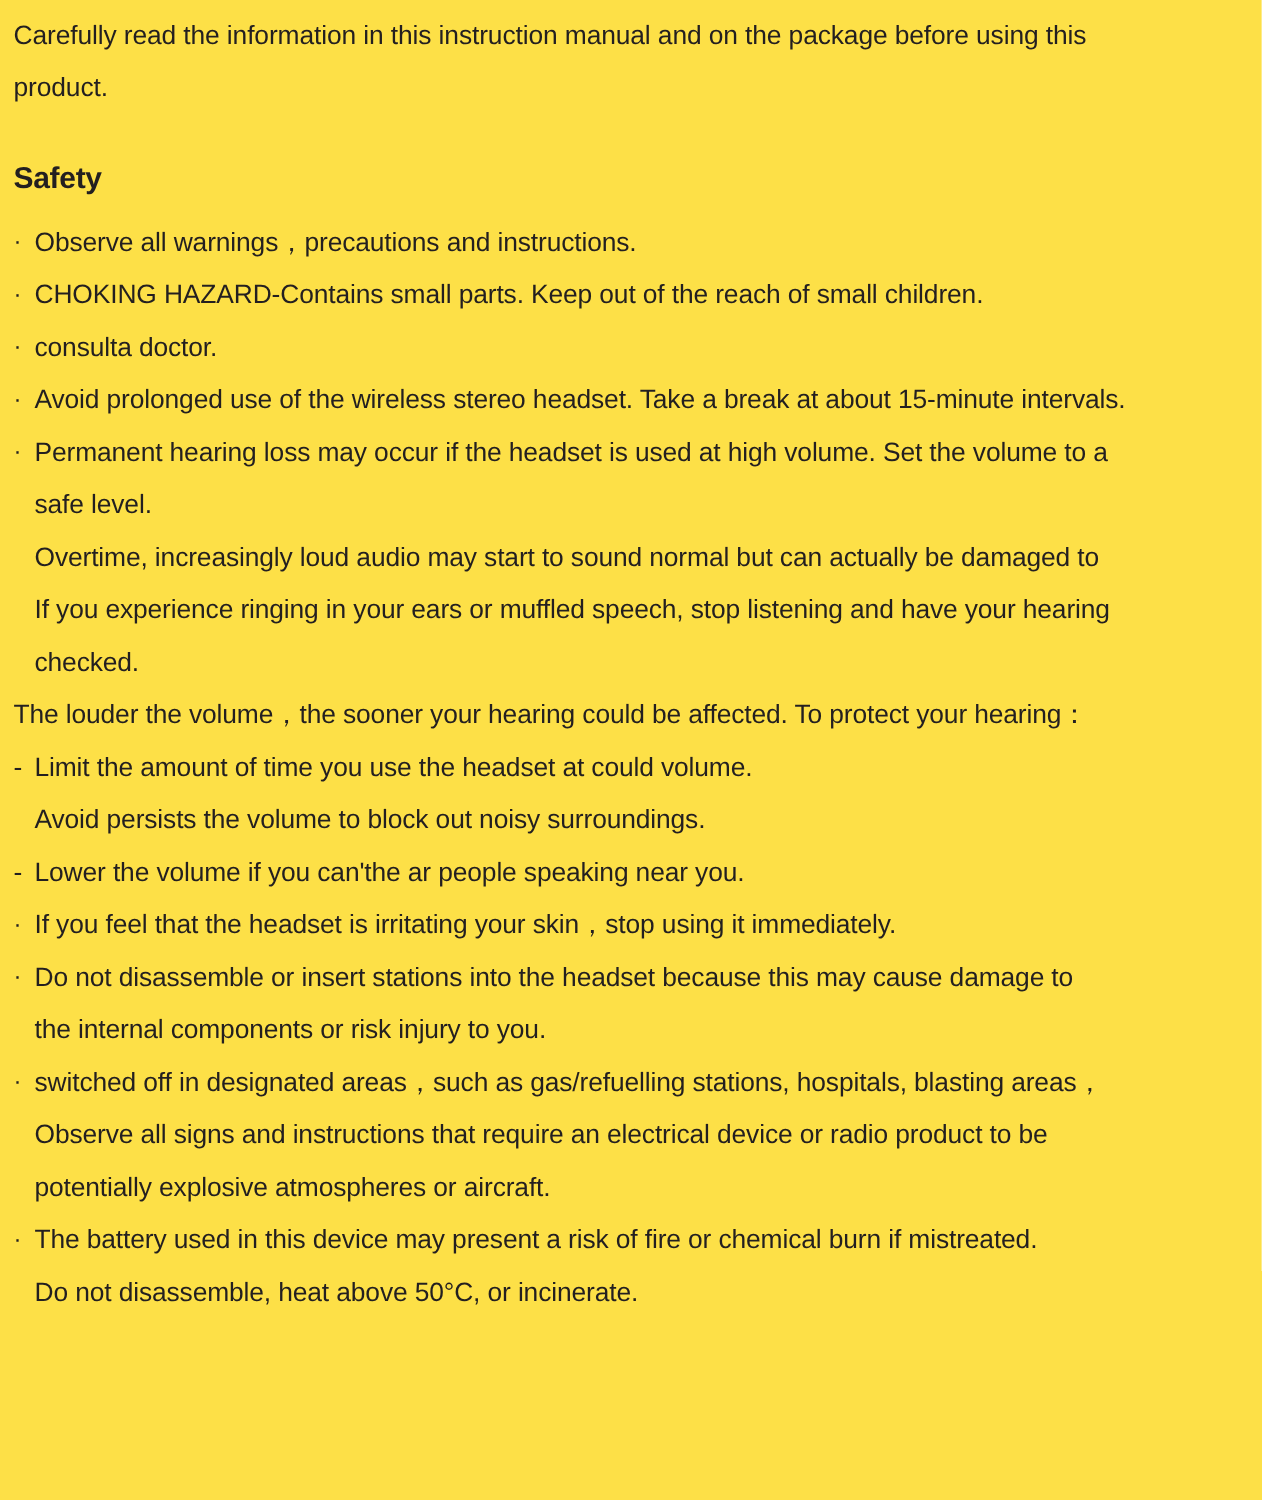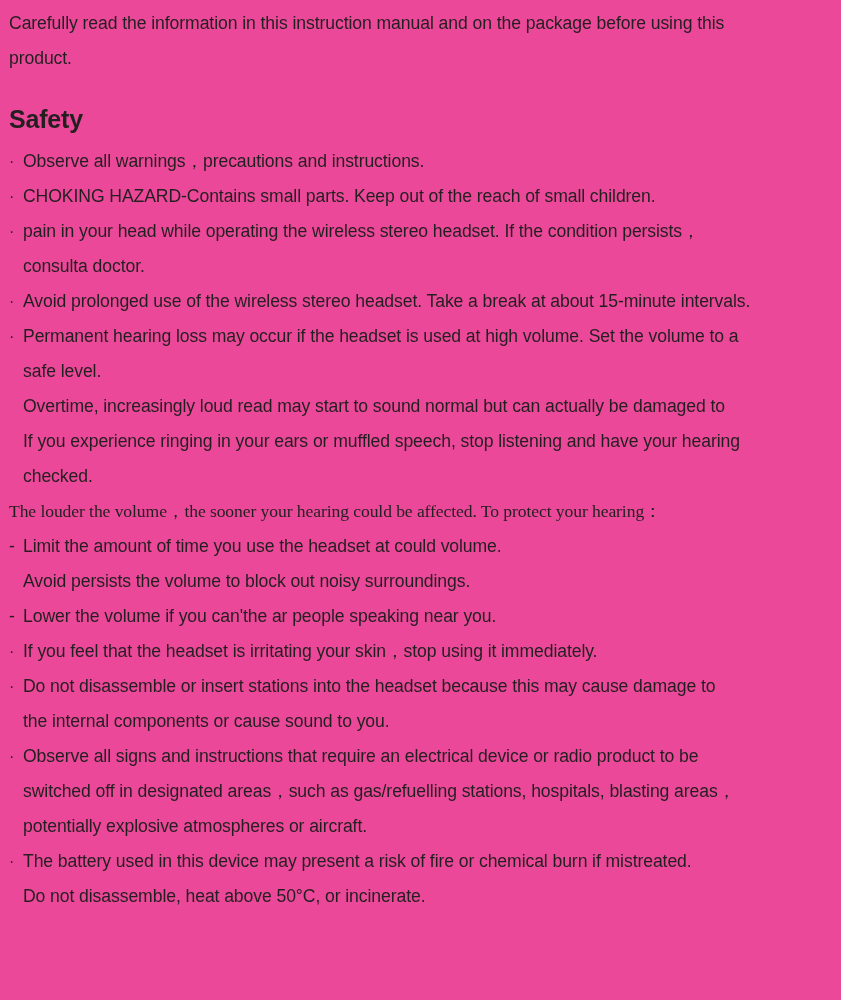--- a/index.html
+++ b/index.html
@@ -16,35 +16,35 @@
     color: #231f20;
     -webkit-font-smoothing: antialiased;
   }
 
   .page {
     position: relative;
     width: 841px;
     height: 1000px;
     box-sizing: border-box;
     padding: 0 8px 0 9px;
-    background: #ec4899;
+    background: #fde047;
   }
 
   
   .intro {
     font-size: 17.6px;
     line-height: 35px;
     letter-spacing: -0.08px;
     margin: 0;
     padding-top: 6px;
     max-width: 826px;
   }
 
   .section-title {
-    font-size: 25px;
+    font-size: 20px;
     font-weight: bold;
     line-height: 30px;
     letter-spacing: -0.2px;
     margin: 0;
     padding-top: 28px;
     padding-bottom: 10px;
   }
 
   .list {
     list-style: none;
@@ -78,21 +78,20 @@
   }
 
   .item.marker-dash > .marker {
     font-size: 17.6px;
     left: 0px;
   }
 
   
   .item.flush {
     padding-left: 0;
-    font-family: Liberation Serif, serif;
   }
 
   
   .line {
     display: block;
     white-space: nowrap;
   }
 
   .item .cont {
     display: block;
@@ -118,34 +117,33 @@
       <span class="cont">Observe all warnings，precautions and instructions.</span>
     </li>
 
     <li class="item marker-dot">
       <span class="marker">·</span>
       <span class="cont">CHOKING HAZARD-Contains small parts. Keep out of the reach of small children.</span>
     </li>
 
     <li class="item marker-dot">
       <span class="marker">·</span>
-      <span class="cont">pain in your head while operating the wireless stereo headset. If the condition persists，</span>
       <span class="cont">consulta doctor.</span>
     </li>
 
     <li class="item marker-dot">
       <span class="marker">·</span>
       <span class="cont">Avoid prolonged use of the wireless stereo headset. Take a break at about 15-minute intervals.</span>
     </li>
 
     <li class="item marker-dot">
       <span class="marker">·</span>
       <span class="cont">Permanent hearing loss may occur if the headset is used at high volume. Set the volume to a</span>
       <span class="cont">safe level.</span>
-      <span class="cont">Overtime, increasingly loud read may start to sound normal but can actually be damaged to</span>
+      <span class="cont">Overtime, increasingly loud audio may start to sound normal but can actually be damaged to</span>
       <span class="cont">If you experience ringing in your ears or muffled speech, stop listening and have your hearing</span>
       <span class="cont">checked.</span>
     </li>
 
     <li class="item flush">
       <span class="cont">The louder the volume，the sooner your hearing could be affected. To protect your hearing：</span>
     </li>
 
     <li class="item marker-dash">
       <span class="marker">-</span>
@@ -159,27 +157,27 @@
     </li>
 
     <li class="item marker-dot">
       <span class="marker">·</span>
       <span class="cont">If you feel that the headset is irritating your skin，stop using it immediately.</span>
     </li>
 
     <li class="item marker-dot">
       <span class="marker">·</span>
       <span class="cont">Do not disassemble or insert stations into the headset because this may cause damage to</span>
-      <span class="cont">the internal components or cause sound to you.</span>
+      <span class="cont">the internal components or risk injury to you.</span>
     </li>
 
     <li class="item marker-dot">
       <span class="marker">·</span>
+      <span class="cont">switched off in designated areas，such as gas/refuelling stations, hospitals, blasting areas，</span>
       <span class="cont">Observe all signs and instructions that require an electrical device or radio product to be</span>
-      <span class="cont">switched off in designated areas，such as gas/refuelling stations, hospitals, blasting areas，</span>
       <span class="cont">potentially explosive atmospheres or aircraft.</span>
     </li>
 
     <li class="item marker-dot">
       <span class="marker">·</span>
       <span class="cont">The battery used in this device may present a risk of fire or chemical burn if mistreated.</span>
       <span class="cont">Do not disassemble, heat above 50°C, or incinerate.</span>
     </li>
 
   </ul>

